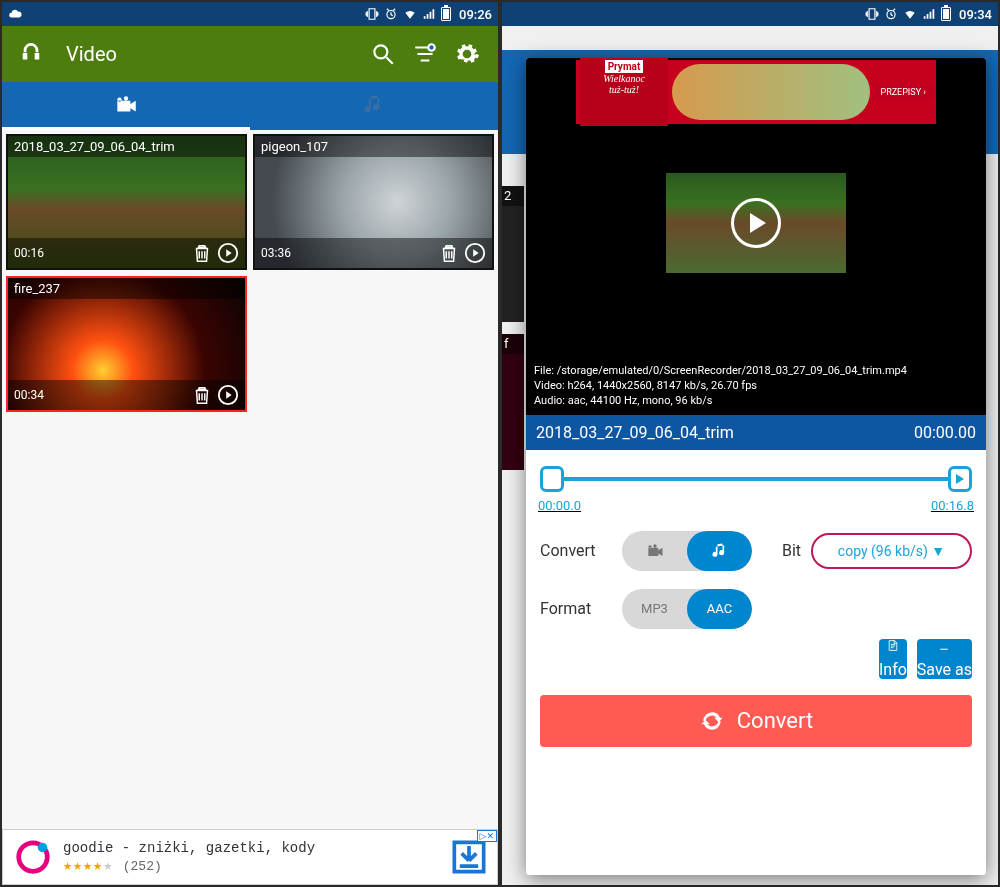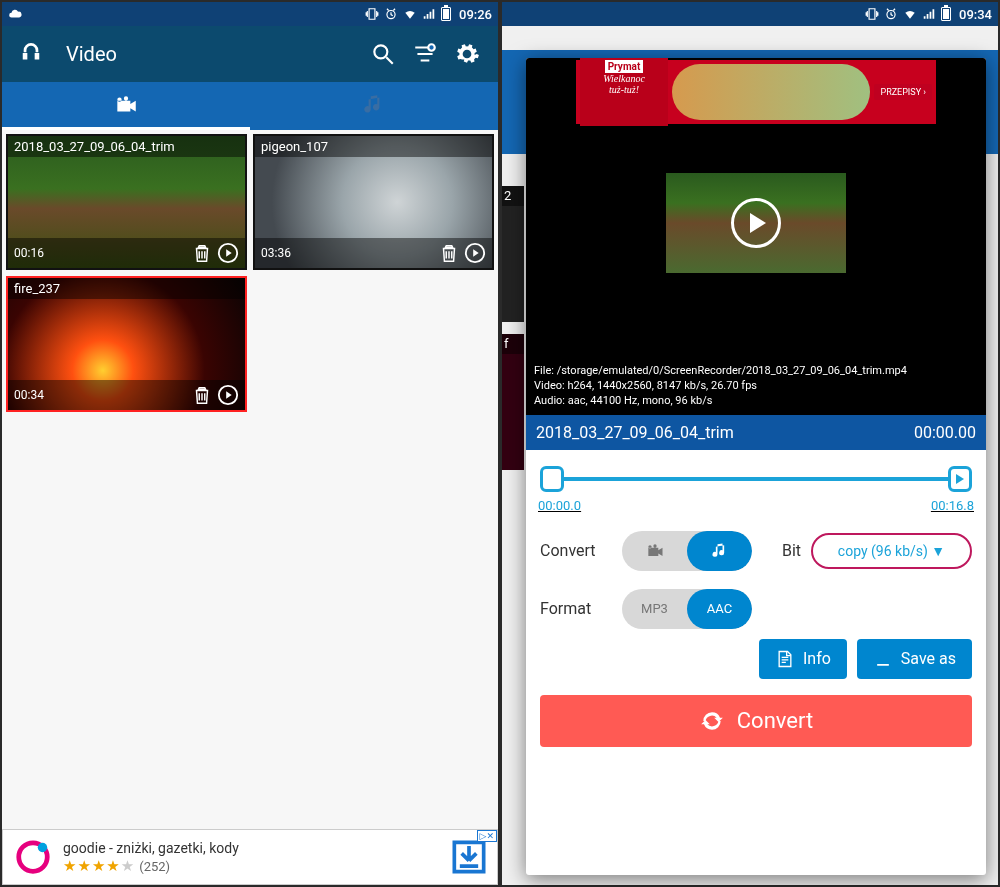--- a/index.html
+++ b/index.html
@@ -33,21 +33,21 @@
   .statusbar .right { display: flex; align-items: center; gap: 5px; }
   .stat-icon { width: 14px; height: 14px; fill: #fff; }
   .stat-battery { width: 10px; height: 14px; border: 1px solid #fff; border-radius: 1px; position: relative; }
   .stat-battery::before { content:""; position:absolute; top:-3px; left:2px; width:4px; height:2px; background:#fff; }
   .stat-battery .level { position:absolute; left:1px; right:1px; bottom:1px; top:1px; background:#fff; }
   .clock { margin-left: 3px; font-weight: 500; }
 
   
   .app-toolbar {
     height: 56px;
-    background: #0c4a6e;
+    background: #4d7c0f;
     color: #fff;
     display: flex;
     align-items: center;
     padding: 6px 10px;
   }
   .app-title { font-size: 20px; font-weight: 400; margin-left: 16px; flex:1; }
   .tb-icon { width: 26px; height: 26px; margin: 0 8px; fill: #fff; cursor: pointer; }
   .tb-icon.small { width:22px; height:22px; }
 
   
@@ -63,21 +63,21 @@
   .card.selected { border-color:#f22;padding-left:16px; }
   .card .thumb { position:absolute; inset:0; }
   .card .title { position:absolute; top:0; left:0; right:0; background:rgba(0,0,0,.45); color:#fff; font-size:13px; padding:3px 6px; white-space:nowrap; overflow:hidden; text-overflow:ellipsis; }
   .card .footer { position:absolute; bottom:0; left:0; right:0; background:rgba(0,0,0,.45); color:#fff; font-size:12px; padding:4px 6px; display:flex; align-items:center; }
   .card .dur { flex:1; }
   .card .aicon { width:22px; height:22px; fill:#fff; margin-left:4px; cursor:pointer; }
 
   
   .adbar { height:56px; background:#fff; display:flex; align-items:center; border:1px solid #ccc; position:relative; }
   .adbar .logo { width:48px; height:48px; display:flex; align-items:center; justify-content:center; margin:0 6px; }
-  .adbar .txt { flex:1; }
+  .adbar .txt { flex:1;font-family:Liberation Mono, monospace; }
   .adbar .h { font-size:14px; color:#333; }
   .adbar .stars { color:#f0a400; font-size:15px; letter-spacing:1px; }
   .adbar .stars .grey { color:#ccc; }
   .adbar .rt { color:#666; font-size:13px; }
   .adbar .dl { width:44px; height:44px; fill:#1976d2; margin-right:6px; cursor:pointer; }
   .ad-badge { position:absolute; top:0; right:0; background:#fff; border:1px solid #1976d2; color:#1976d2; font-size:9px; padding:0 2px; }
 
   
   .bg-behind {
     position:absolute; inset:0;
@@ -126,21 +126,21 @@
   .opt-row { display:flex; align-items:center; gap:10px; }
   .opt-label { width:72px; font-size:16px; color:#333; }
   .toggle { width:130px; height:40px; background:#d8d8d8; border-radius:20px; display:flex; overflow:hidden; cursor:pointer; }
   .toggle .half { flex:1; display:flex; align-items:center; justify-content:center; font-size:13px; color:#777; }
   .toggle .half.active { background:#0086cf; color:#fff; border-radius:20px; }
   .toggle .half svg { width:20px; height:20px; fill:currentColor; }
   .bit-label { font-size:16px; color:#333; margin-left:20px; }
   .bit-select { flex:1; border:2px solid #be185d; color:#1ba3d9; border-radius:18px; height:36px; display:flex; align-items:center; justify-content:center; font-size:14px; cursor:pointer; }
 
   .action-row { display:flex; gap:10px; justify-content:flex-end; padding:6px 14px; }
-  .btn-blue { background:#0086cf; color:#fff; border-radius:4px; height:40px; padding:0 16px; display:flex; align-items:center; gap:8px; font-size:16px; cursor:pointer; }
+  .btn-blue { background:#0086cf; color:#fff; border-radius:4px; height:40px; padding:0 0; display:flex; align-items:center; gap:8px; font-size:16px; cursor:pointer;flex-direction:column; }
   .btn-blue svg { width:20px; height:20px; fill:#fff; }
 
   .btn-convert { margin:10px 14px 12px; background:#ff5a54; color:#fff; height:52px; border-radius:4px; display:flex; align-items:center; justify-content:center; gap:12px; font-size:22px; cursor:pointer; }
   .btn-convert svg { width:26px; height:26px; fill:#fff; }
 
   
   .thumb-forest { background:linear-gradient(180deg,#2a5a1e 0%,#3a7020 40%, #6a4a2a 55%, #3a5010 100%); }
   .thumb-pigeon { background:radial-gradient(circle at 60% 50%, #cfd4d6 0%, #9aa5aa 35%, #444a50 80%); }
   .thumb-fire  { background:radial-gradient(circle at 40% 70%, #ffcf30 0%, #ff5010 18%, #3a0402 60%, #0a0404 100%); }
 

